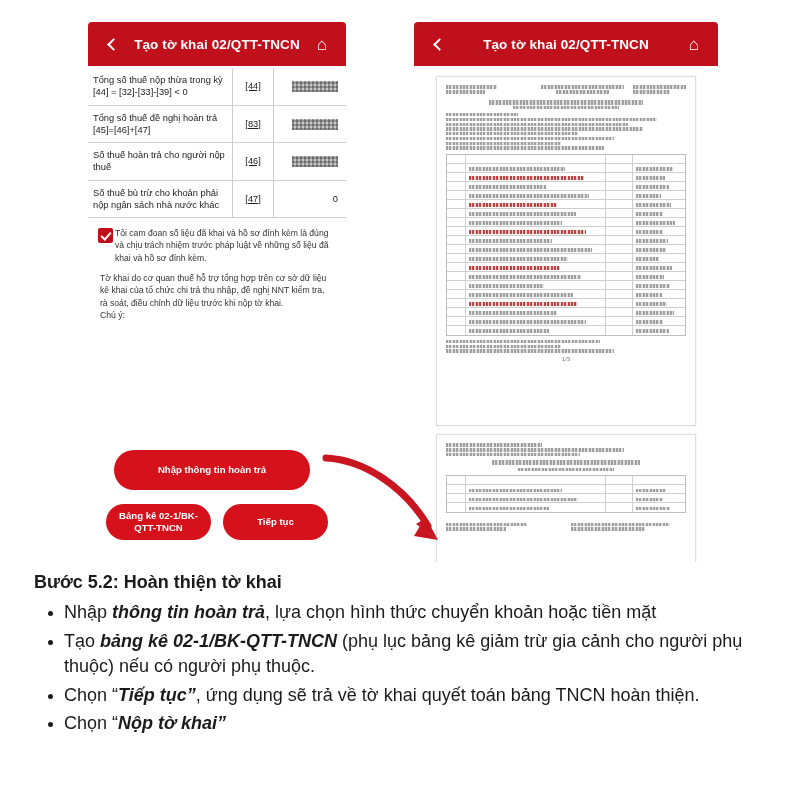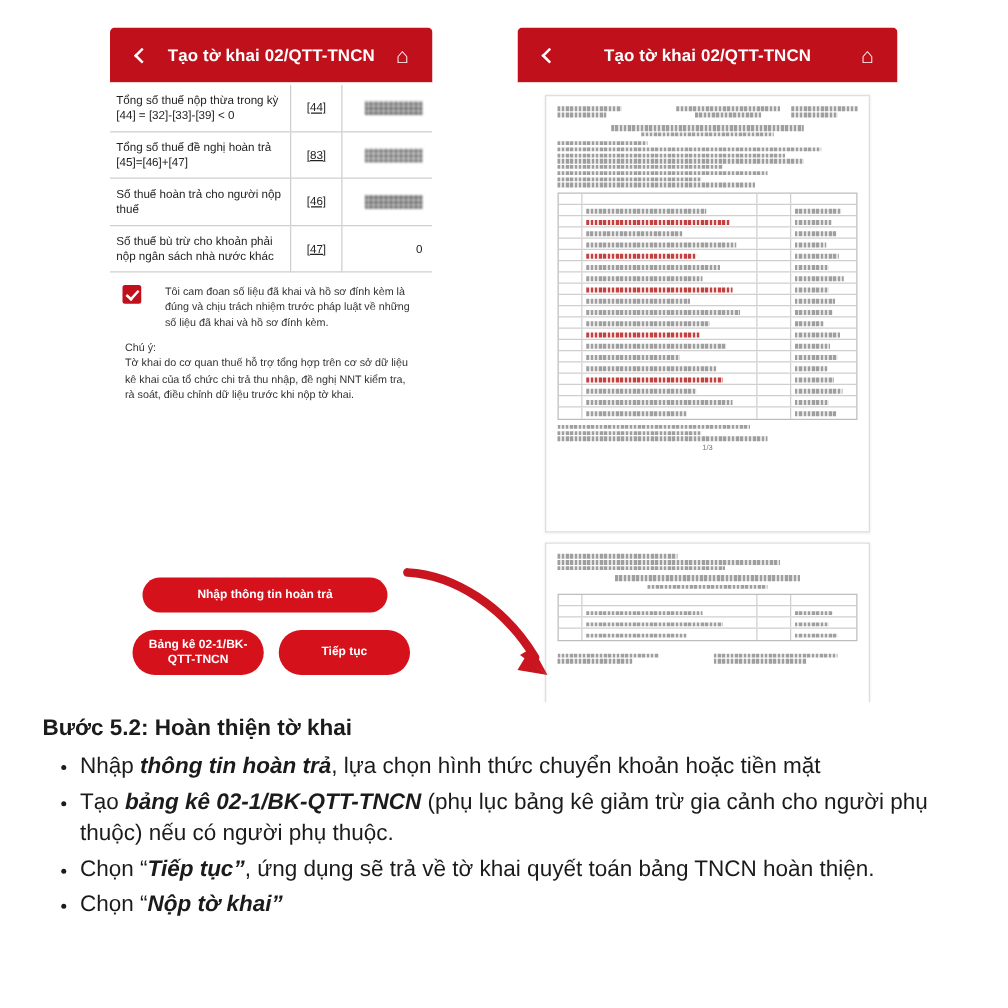--- a/index.html
+++ b/index.html
@@ -88,21 +88,21 @@
       repeating-linear-gradient(0deg, #9a9a9a 0 2px, #e2e2e2 2px 4px);
     background-blend-mode: multiply;
     filter: blur(0.7px);
     opacity: .85;
     vertical-align: middle;
   }
   .cut-top { height: 2px; background:#fff; }
 
   .pledge {
     display: flex;
-    gap: 19px;
+    gap: 2px;
     padding: 9px 12px 4px 10px;
     align-items: flex-start;
   }
   .cbox {
     width: 15px; height: 15px;
     background: #c0101b;
     border-radius: 2px;
     flex: 0 0 15px;
     position: relative;
     margin-top: 1px;
@@ -136,21 +136,21 @@
     display: flex;
     align-items: center;
     justify-content: center;
     line-height: 1.25;
     padding: 4px 6px;
   }
   .btn-full {
     position: absolute;
     left: 26px; right: 36px;
     bottom: 72px;
-    height: 28px;
+    height: 40px;
     margin-top: 47px;
   }
   .btn-row {
     position: absolute;
     left: 18px; right: 18px;
     bottom: 22px;
     display: flex;
     gap: 12px;
   }
   .btn-row .btn-red { flex: 1; height: 36px; }
@@ -280,22 +280,22 @@
         </tr>
       </tbody>
         </table>
 
       <div class="pledge">
         <div class="cbox"></div>
         <div class="pledge-txt">Tôi cam đoan số liệu đã khai và hồ sơ đính kèm là đúng và chịu trách nhiệm trước pháp luật về những số liệu đã khai và hồ sơ đính kèm.</div>
       </div>
 
       <div class="note">
+        <div>Tờ khai do cơ quan thuế hỗ trợ tổng hợp trên cơ sở dữ liệu kê khai của tổ chức chi trả thu nhập, đề nghị NNT kiểm tra, rà soát, điều chỉnh dữ liệu trước khi nộp tờ khai.</div>
         <div>Chú ý:</div>
-        <div>Tờ khai do cơ quan thuế hỗ trợ tổng hợp trên cơ sở dữ liệu kê khai của tổ chức chi trả thu nhập, đề nghị NNT kiểm tra, rà soát, điều chỉnh dữ liệu trước khi nộp tờ khai.</div>
       </div>
 
       <button class="btn-red btn-full">Nhập thông tin hoàn trả</button>
 
       <div class="btn-row">
         <button class="btn-red">Bảng kê 02-1/BK-QTT-TNCN</button>
         <button class="btn-red">Tiếp tục</button>
       </div>
     </div>
   </div>

